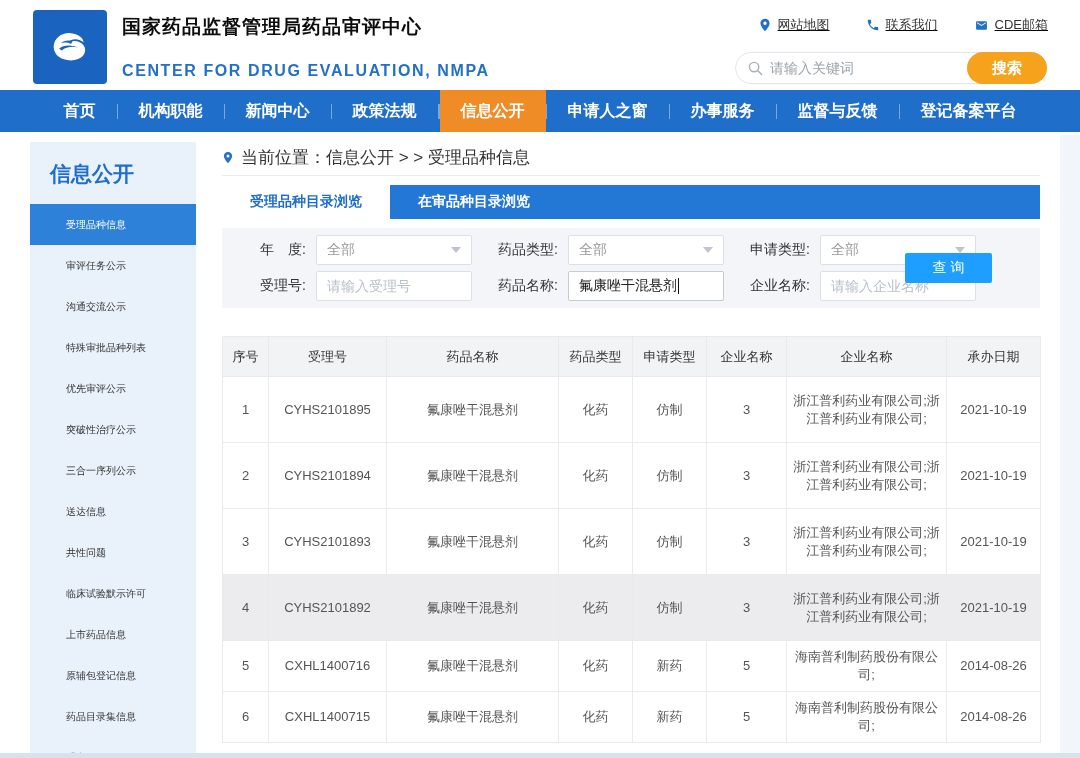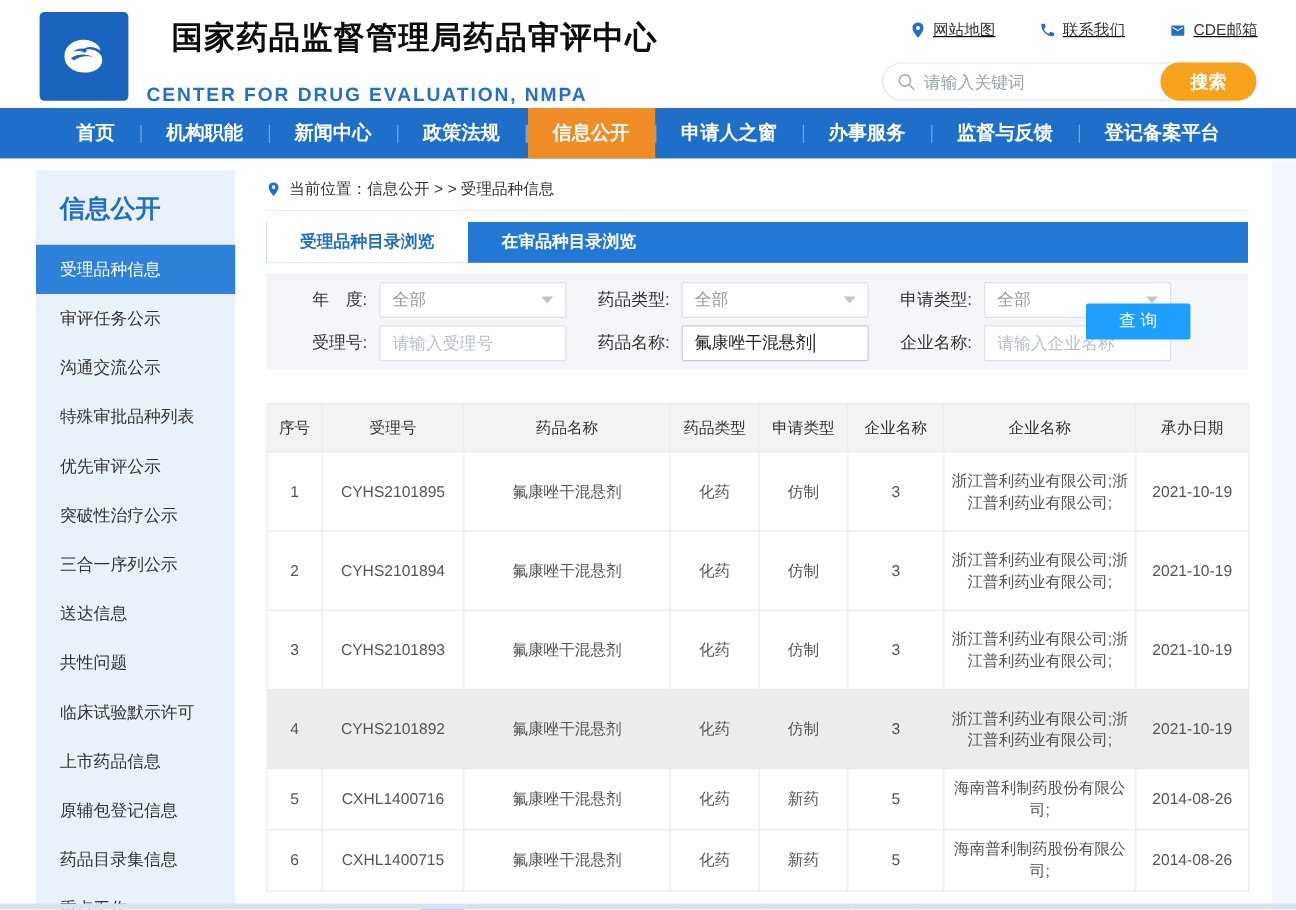--- a/index.html
+++ b/index.html
@@ -4,21 +4,21 @@
 <style>
   * { margin:0; padding:0; box-sizing:border-box; }
   html,body { width:1080px; height:758px; overflow:hidden; background:#fff;
     font-family:"Liberation Sans", sans-serif; position:relative; }
 
   
   .header { position:absolute; left:0; top:0; width:1080px; height:90px; background:#fff; }
   .logo-box { position:absolute; left:33px; top:10px; width:74px; height:74px;
     background:#1a63bf; border-radius:4px; display:flex; align-items:center; justify-content:center; }
   .brand { position:absolute; left:122px; top:14px; }
-  .brand-title { font-size:26px; font-weight:bold; color:#0d0d0d; letter-spacing:1px;margin-left:21px; }
+  .brand-title { font-size:19px; font-weight:bold; color:#0d0d0d; letter-spacing:1px; }
   .brand-sub { margin-top:22px; font-size:16px; font-weight:bold; color:#2270c8; letter-spacing:1.6px; }
   .quick-links { position:absolute; top:16px; right:32px; display:flex; gap:36px; align-items:center;text-decoration:underline; }
   .quick-link { display:flex; align-items:center; gap:6px; font-size:13px; color:#333; cursor:pointer; }
   .search-bar { position:absolute; top:52px; right:33px; width:312px; height:32px;
     border:1px solid #e3e5e8; border-radius:16px; background:#fff; display:flex; align-items:center; padding-left:12px; }
   .search-input { border:none; outline:none; flex:1; font-size:14px; color:#333;
     font-family:"Liberation Sans", sans-serif; background:transparent; min-width:0; }
   .search-input::placeholder { color:#9aa3ad; }
   .search-btn { width:80px; height:32px; margin:-1px -1px -1px 0; border:none; border-radius:16px;
     background:#f7a21c; color:#fff; font-size:15px; font-weight:bold; cursor:pointer;
@@ -33,27 +33,27 @@
   .nav-sep { width:1px; height:15px; background:rgba(255,255,255,.4); align-self:center; }
 
   
   .right-strip { position:absolute; right:0; top:135px; width:20px; height:623px; background:#f2f6fc; }
   .bottom-strip { position:absolute; left:0; bottom:0; width:1080px; height:5px; background:#d8e1ee; }
 
   
   .sidebar { position:absolute; left:30px; top:142px; width:166px; height:616px;
     background:#e9f1fa; padding-top:18px; }
   .sidebar-title { margin:0 0 16px 20px; font-size:21px; font-weight:bold; color:#1f6ec9; }
-  .side-item { height:41px; display:flex; align-items:center; padding-left:20px;
-    font-size:14px; color:#333; cursor:pointer; }
+  .side-item { height:41px; display:flex; align-items:center; padding-left:36px;
+    font-size:10px; color:#333; cursor:pointer; }
   .side-item.active { background:#2e81d9; color:#fff; }
 
   
   .main { position:absolute; left:222px; top:140px; width:818px; }
-  .breadcrumb { height:36px; display:flex; align-items:center; gap:7px; font-size:13px;
+  .breadcrumb { height:36px; display:flex; align-items:center; gap:7px; font-size:17px;
     color:#333; border-bottom:1px solid #ececec; }
   .tabbar { margin-top:9px; height:34px; background:#2478d5; display:flex; }
   .tab { padding:0 28px; display:flex; align-items:center; font-size:14px; font-weight:bold;
     color:#fff; cursor:pointer; }
   .tab.active { background:#fff; color:#1f6ec9; }
 
   
   .filter-panel { margin-top:9px; background:#f3f5f8; padding:7px 0 7px 16px; position:relative; }
   .filter-grid { display:grid; grid-template-columns:68px 156px 76px 156px 76px 156px; gap:6px 10px; align-items:center; }
   .f-label { text-align:right; font-size:14px; color:#333; white-space:nowrap; }

